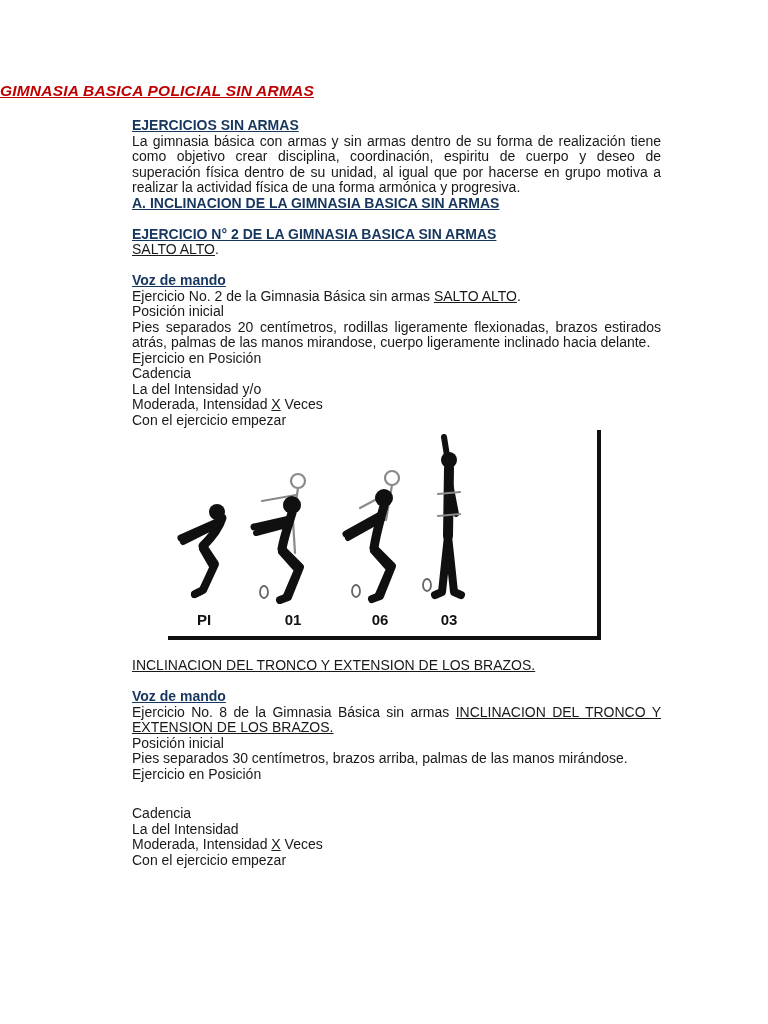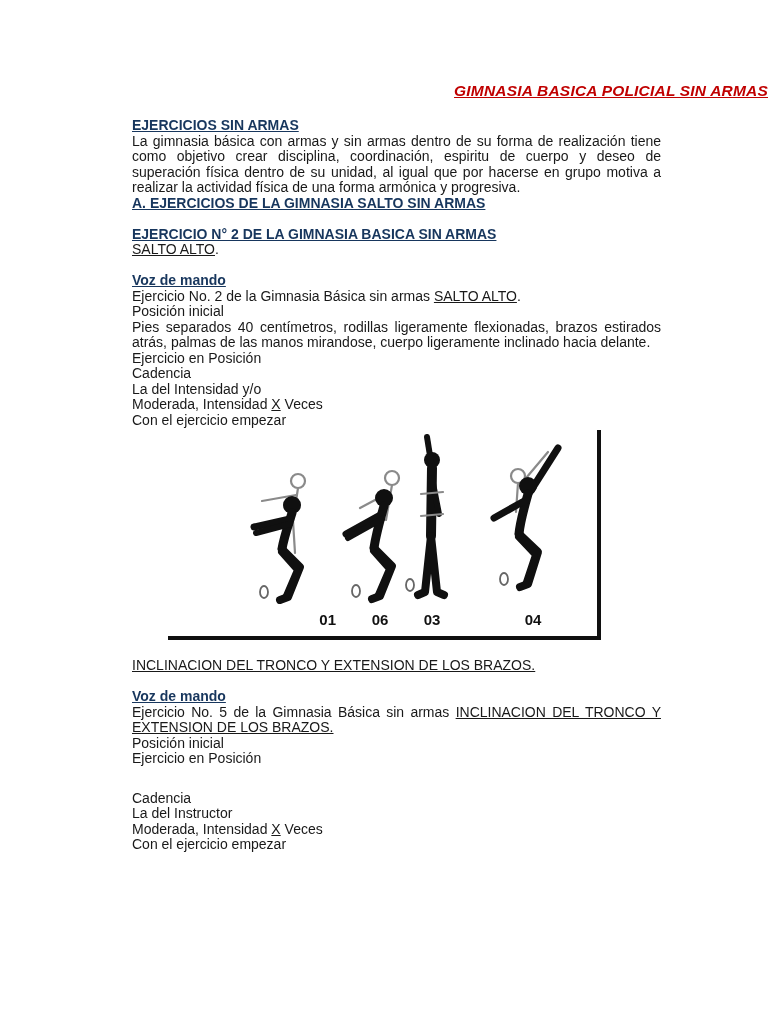--- a/index.html
+++ b/index.html
@@ -16,21 +16,21 @@
     background: #ffffff;
     font-family: "Liberation Sans", sans-serif;
     color: var(--text-black);
     overflow: hidden;
   }
   .doc-title {
     position: absolute;
     top: 82px;
     left: 0;
     width: 100%;
-    text-align: right;
+    text-align: left;
     margin: 0;
     font-size: 15.5px;
     font-weight: bold;
     font-style: italic;
     text-decoration: underline;
     color: var(--title-red);
     letter-spacing: 0.2px;
   }
   .content {
     position: absolute;
@@ -81,44 +81,55 @@
 <body>
 
 <div class="page">
 
   <h1 class="doc-title">GIMNASIA BASICA POLICIAL SIN ARMAS</h1>
 
   <div class="content">
 
     <p class="h-blue">EJERCICIOS SIN ARMAS</p>
     <p class="just">La gimnasia básica con armas y sin armas dentro de su forma de realización tiene como objetivo crear disciplina, coordinación, espiritu de cuerpo y deseo de superación física dentro de su unidad, al igual que por hacerse en grupo motiva a realizar la actividad física de una forma armónica y progresiva.</p>
-    <p class="h-blue">A. EJERCICIOS DE LA GIMNASIA SALTO SIN ARMAS</p>
+    <p class="h-blue">A. INCLINACION DE LA GIMNASIA BASICA SIN ARMAS</p>
 
     <div class="sp"></div>
 
     <p class="h-blue">EJERCICIO N° 2 DE LA GIMNASIA BASICA SIN ARMAS</p>
     <p><span class="b u">SALTO ALTO</span><span class="b">.</span></p>
 
     <div class="sp"></div>
 
     <p class="h-blue">Voz de mando</p>
     <p><span>Ejercicio No. 2 de la Gimnasia Básica sin armas </span><span class="b u">SALTO ALTO</span><span class="b">.</span></p>
 
     <p class="b">Posición inicial</p>
-    <p class="just">Pies separados 40 centímetros, rodillas ligeramente flexionadas, brazos estirados atrás, palmas de las manos mirandose, cuerpo ligeramente inclinado hacia delante.</p>
+    <p class="just">Pies separados 20 centímetros, rodillas ligeramente flexionadas, brazos estirados atrás, palmas de las manos mirandose, cuerpo ligeramente inclinado hacia delante.</p>
     <p class="b">Ejercicio en Posición</p>
     <p class="b">Cadencia</p>
     <p>La del Intensidad y/o</p>
     <p><span>Moderada, Intensidad </span><span class="b u">X</span><span> Veces</span></p>
     <p class="b">Con el ejercicio empezar</p>
 
     <div class="figure-box">
 
+      <div class="fig-col" style="left:-3px; width:78px;">
+        <svg width="70" height="106" viewBox="0 0 70 106">
+          <circle cx="48" cy="14" r="8" fill="#101010"></circle>
+          <path class="sil" stroke-width="9" d="M53,20 C50,30 42,40 34,48"></path>
+          <path class="sil" stroke-width="7" d="M48,24 L12,40"></path>
+          <path class="sil" stroke-width="6" d="M48,27 L14,44"></path>
+          <path class="sil" stroke-width="8" d="M34,48 L46,66 L34,92 L26,96"></path>
+          <path class="sil" stroke-width="6" d="M33,51 L44,70 L32,94 L25,97"></path>
+        </svg>
+        <div class="fig-label">PI</div>
+      </div>
 
-      <div class="fig-col" style="left:82px; width:86px;text-align:right;">
+      <div class="fig-col" style="left:82px; width:86px;">
         <svg width="86" height="133" viewBox="0 0 86 133">
           <circle class="ghost" cx="48" cy="10" r="7"></circle>
           <path class="ghost" d="M48,17 L43,50 M46,24 L12,30 M43,50 L45,82"></path>
           <circle cx="42" cy="34" r="9" fill="#101010"></circle>
           <path class="sil" stroke-width="9" d="M42,42 C38,55 34,66 32,78"></path>
           <path class="sil" stroke-width="7" d="M40,48 L4,56"></path>
           <path class="sil" stroke-width="6" d="M40,53 L6,62"></path>
           <path class="sil" stroke-width="8" d="M32,78 L50,96 L38,126 L30,129"></path>
           <path class="sil" stroke-width="6" d="M31,81 L47,99 L35,127"></path>
           <ellipse class="dust" cx="14" cy="121" rx="4" ry="6"></ellipse>
@@ -134,64 +145,51 @@
           <path class="sil" stroke-width="9" d="M44,38 C40,52 36,66 34,80"></path>
           <path class="sil" stroke-width="7" d="M42,46 L6,66"></path>
           <path class="sil" stroke-width="6" d="M42,51 L8,70"></path>
           <path class="sil" stroke-width="8" d="M34,80 L52,98 L40,128 L32,131"></path>
           <path class="sil" stroke-width="6" d="M33,83 L49,101 L37,129"></path>
           <ellipse class="dust" cx="16" cy="123" rx="4" ry="6"></ellipse>
         </svg>
         <div class="fig-label">06</div>
       </div>
 
-      <div class="fig-col" style="left:226px; width:76px;">
+      <div class="fig-col" style="left:243px; width:76px;">
         <svg width="76" height="170" viewBox="0 0 76 170">
           <circle cx="38" cy="26" r="8" fill="#101010"></circle>
           <path class="sil" stroke-width="6" d="M38,34 L33,3"></path>
           <path class="sil" stroke-width="10" d="M38,34 L37,102"></path>
           <path class="sil" stroke-width="6" d="M38,44 L45,80"></path>
           <path class="ghost" d="M27,60 L49,58 M27,82 L49,80"></path>
           <path class="sil" stroke-width="8" d="M37,102 L31,158 L24,161"></path>
           <path class="sil" stroke-width="8" d="M37,102 L43,158 L50,161"></path>
           <ellipse class="dust" cx="16" cy="151" rx="4" ry="6"></ellipse>
         </svg>
         <div class="fig-label">03</div>
       </div>
 
-      <div class="fig-col" style="left:322px; width:86px;">
-        <svg width="86" height="162" viewBox="0 0 86 162">
-          <circle class="ghost" cx="28" cy="34" r="7"></circle>
-          <path class="ghost" d="M31,42 L58,10 M28,41 L26,70"></path>
-          <path class="sil" stroke-width="7" d="M40,50 L68,6"></path>
-          <circle cx="38" cy="44" r="9" fill="#101010"></circle>
-          <path class="sil" stroke-width="9" d="M38,52 C34,66 30,80 29,92"></path>
-          <path class="sil" stroke-width="7" d="M36,58 L4,76"></path>
-          <path class="sil" stroke-width="8" d="M29,92 L48,110 L38,142 L30,145"></path>
-          <path class="sil" stroke-width="6" d="M28,95 L45,113 L35,143"></path>
-          <ellipse class="dust" cx="14" cy="137" rx="4" ry="6"></ellipse>
-        </svg>
-        <div class="fig-label">04</div>
-      </div>
 
     </div>
 
     <div style="height:18px;"></div>
 
     <p><span class="b u">INCLINACION DEL TRONCO Y EXTENSION DE LOS BRAZOS.</span></p>
 
     <div class="sp"></div>
 
     <p class="h-blue">Voz de mando</p>
-    <p class="just"><span>Ejercicio No. 5 de la Gimnasia Básica sin armas </span><span class="b u">INCLINACION DEL TRONCO Y EXTENSION DE LOS BRAZOS.</span></p>
+    <p class="just"><span>Ejercicio No. 8 de la Gimnasia Básica sin armas </span><span class="b u">INCLINACION DEL TRONCO Y EXTENSION DE LOS BRAZOS.</span></p>
 
     <p class="b">Posición inicial</p>
+    <p>Pies separados 30 centímetros, brazos arriba, palmas de las manos mirándose.</p>
     <p class="b">Ejercicio en Posición</p>
 
     <div class="sp-lg"></div>
 
     <p class="b">Cadencia</p>
-    <p>La del Instructor</p>
+    <p>La del Intensidad</p>
     <p><span>Moderada, Intensidad </span><span class="b u">X</span><span> Veces</span></p>
     <p>Con el ejercicio empezar</p>
 
   </div>
 </div>
 
 </body></html>

